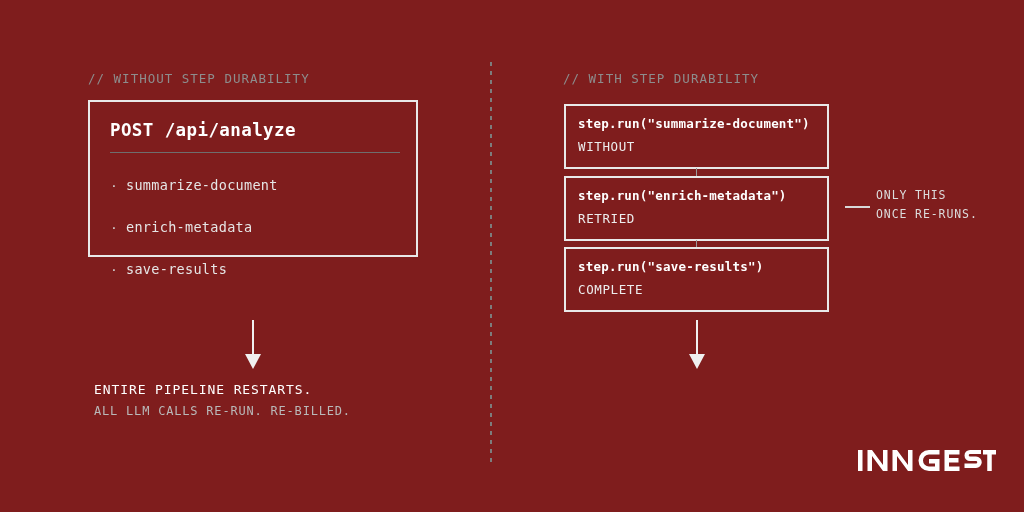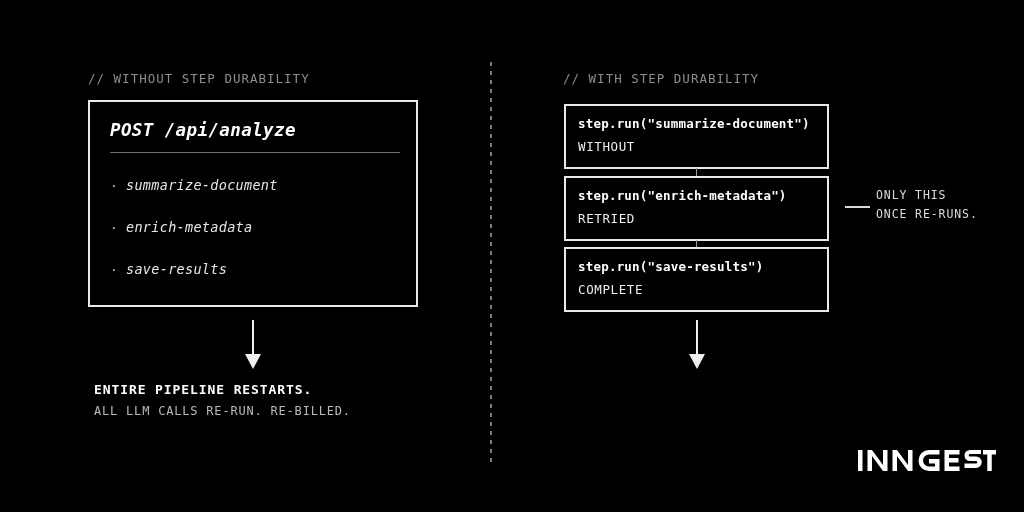--- a/index.html
+++ b/index.html
@@ -12,21 +12,21 @@
     height: 512px;
     overflow: hidden;
     font-family: "DejaVu Sans Mono", "Liberation Mono", monospace;
     position: relative;
     color: #f2f2f2;
   }
 
   .stage {
     position: absolute;
     inset: 0;
-    background: #000000;
+    background: #7f1d1d;
   }
 
   
   .divider {
     position: absolute;
     left: 490px;
     top: 62px;
     width: 2px;
     height: 401px;
     background-image: linear-gradient(to bottom, #7d7d7d 0px, #7d7d7d 4px, rgba(0,0,0,0) 4px, rgba(0,0,0,0) 9px);
@@ -44,24 +44,23 @@
   }
   #label-left  { left: 88px;  top: 71px; }
   #label-right { left: 563px; top: 71px; }
 
   
   .mono-box {
     position: absolute;
     left: 88px;
     top: 100px;
     width: 330px;
-    height: 207px;
+    height: 157px;
     border: 2px solid #e9e9e9;
     box-sizing: border-box;
-    font-style: italic;
   }
   .mono-title {
     position: absolute;
     left: 20px;
     top: 18px;
     font-size: 17.5px;
     font-weight: bold;
     letter-spacing: 0.4px;
     color: #ffffff;
     white-space: nowrap;
@@ -188,21 +187,21 @@
   }
 
   
   .outcome {
     position: absolute;
   }
   #outcome-left  { left: 94px;  top: 380px; }
   #outcome-right { left: 568px; top: 380px; }
   .outcome-head {
     font-size: 13px;
-    font-weight: bold;
+    font-weight: normal;
     letter-spacing: 0.9px;
     color: #ffffff;
     white-space: nowrap;
     line-height: 20px;
   }
   .outcome-sub {
     font-size: 12px;
     letter-spacing: 0.8px;
     color: #b9b9b9;
     white-space: nowrap;

